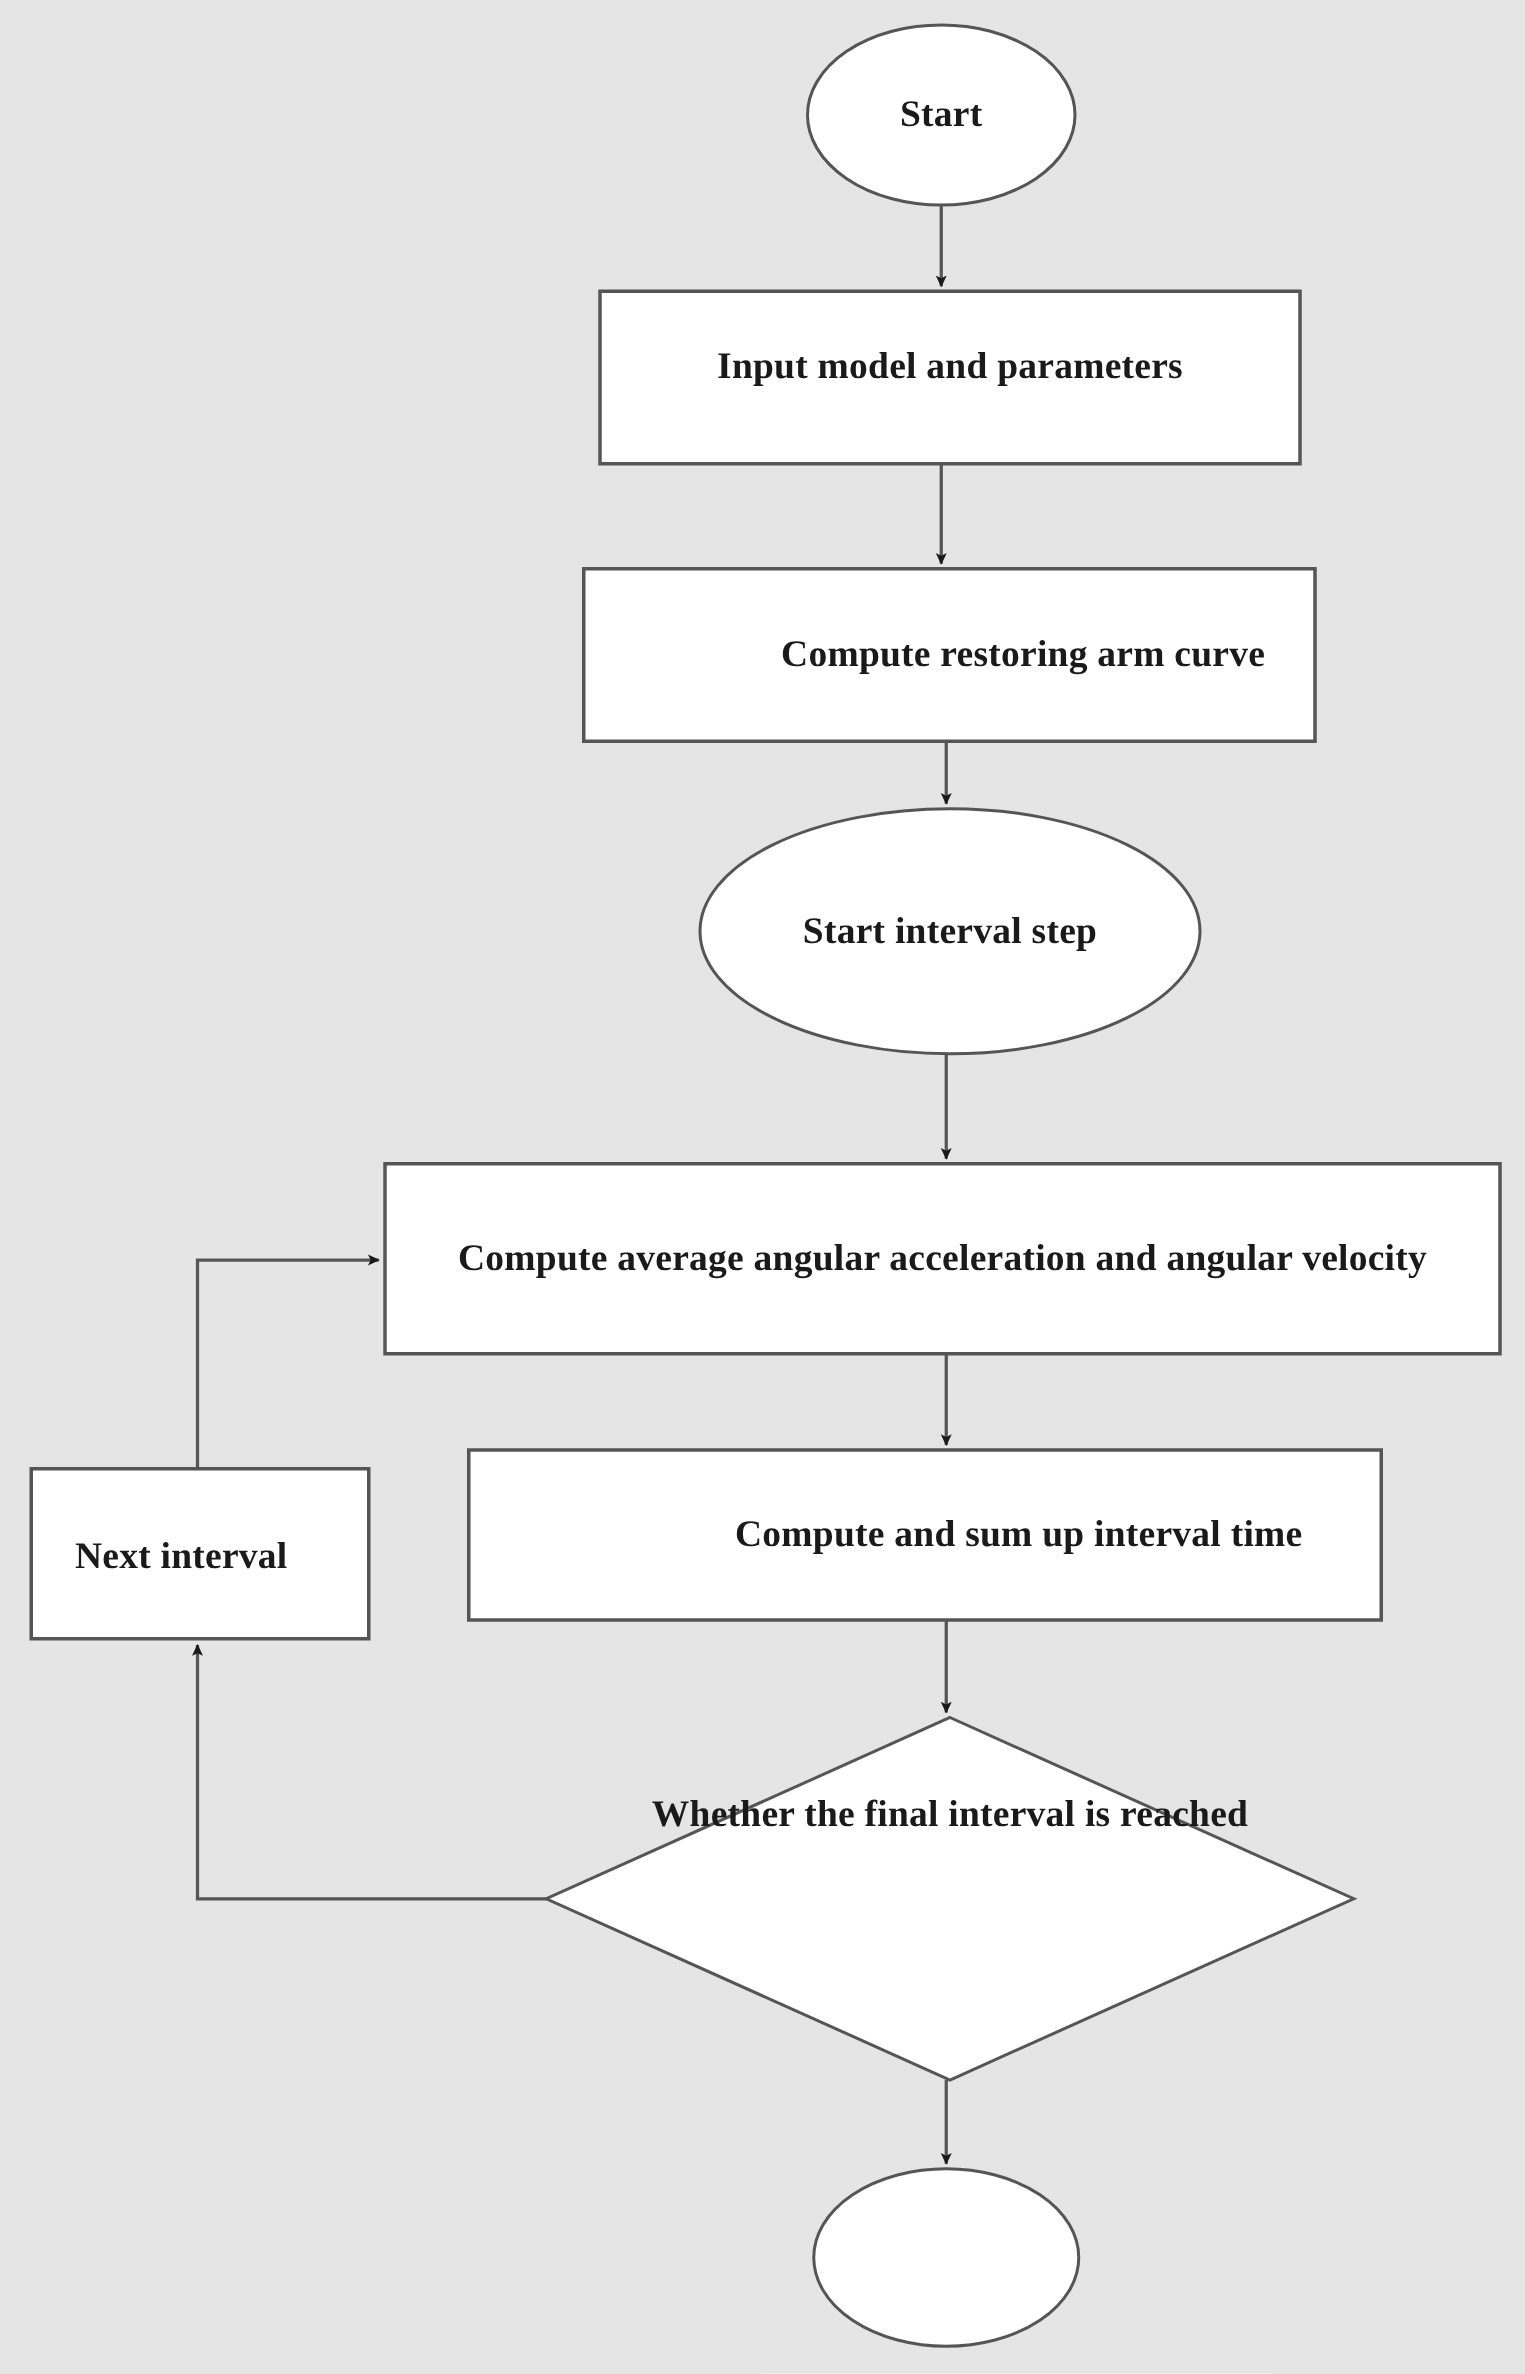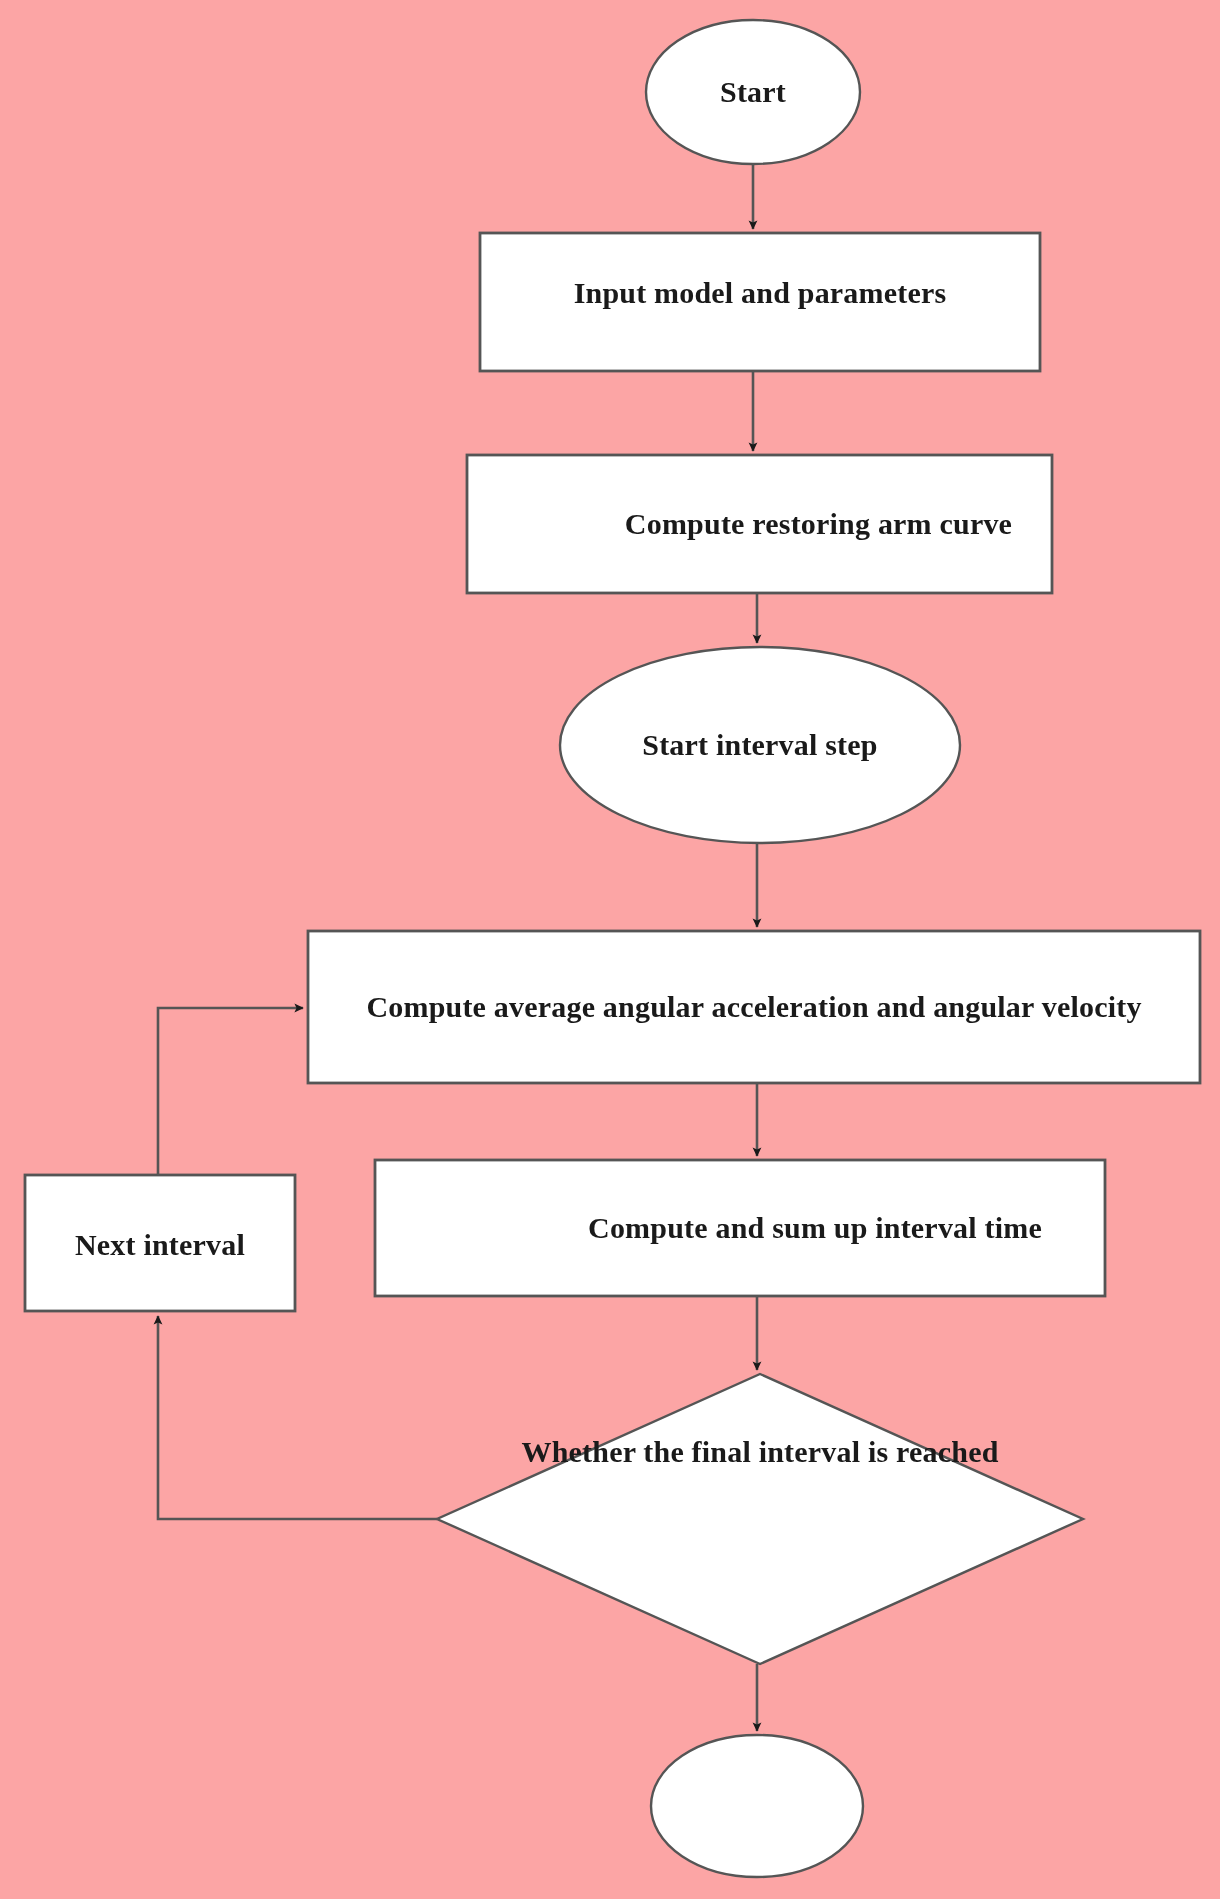--- a/index.html
+++ b/index.html
@@ -10,21 +10,21 @@
   body {
     width: 1220px;
     height: 1899px;
     font-family: "Liberation Serif", serif;
     overflow: hidden;
   }
   #flowchart-root {
     position: relative;
     width: 1220px;
     height: 1899px;
-    background: #fca5a5;
+    background: #e5e5e5;
   }
   svg.fc-canvas {
     position: absolute;
     left: 0;
     top: 0;
     width: 1220px;
     height: 1899px;
   }
   .node-label {
     position: absolute;
@@ -102,21 +102,21 @@
   <div class="node-label" style="left:646px; top:20px; width:214px; height:144px; font-size:30px;">Start</div>
 
   <div class="node-label" style="left:480px; top:233px; width:560px; height:120px; font-size:30px;">Input model and parameters</div>
 
   <div class="node-label" style="left:467px; top:455px; width:703px; height:138px; font-size:30px;text-align:right;">Compute restoring arm curve</div>
 
   <div class="node-label" style="left:338px; top:931px; width:832px; height:152px; font-size:30px;">Compute average angular acceleration and angular velocity</div>
 
   <div class="node-label" style="left:560px; top:647px; width:400px; height:196px; font-size:30px;">Start interval step</div>
 
-  <div class="node-label" style="left:25px; top:1175px; width:270px; height:140px; font-size:30px;">Next interval</div>
+  <div class="node-label" style="left:10px; top:1175px; width:270px; height:140px; font-size:30px;">Next interval</div>
 
   <div class="node-label" style="left:375px; top:1160px; width:880px; height:136px; font-size:30px;">Compute and sum up interval time</div>
 
   <div class="node-label" style="left:455px; top:1434px; width:610px; height:110px; font-size:30px; align-items:flex-start;">Whether the final interval is reached</div>
 
 
   <div class="hit" style="left:646px; top:20px; width:214px; height:144px;"></div>
   <div class="hit" style="left:480px; top:233px; width:560px; height:138px;"></div>
   <div class="hit" style="left:467px; top:455px; width:585px; height:138px;"></div>
   <div class="hit" style="left:560px; top:647px; width:400px; height:196px;"></div>

